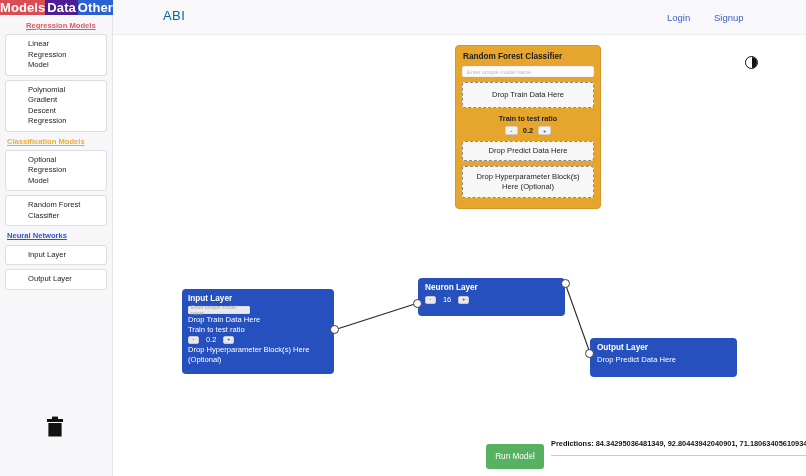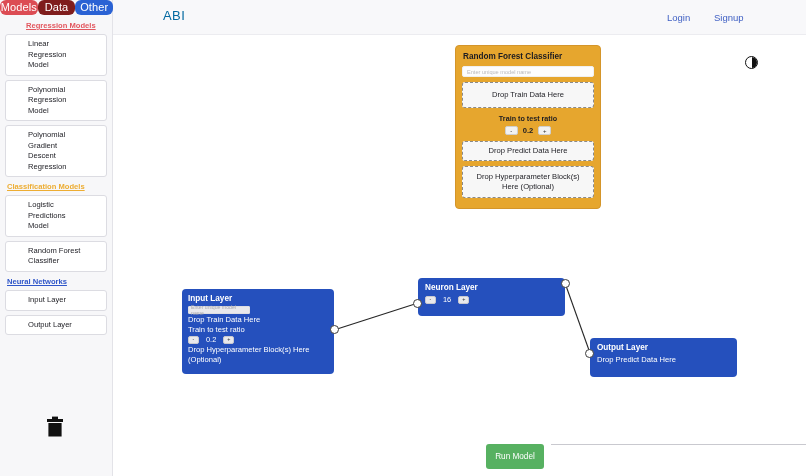--- a/index.html
+++ b/index.html
@@ -14,25 +14,25 @@
   #app { position: relative; width: 806px; height: 476px; background:#fff; }
 
   
   #sidebar {
     position: absolute; left:0; top:0; width:113px; height:476px;
     background:#f7f7f9; border-right:1px solid #e3e3e8;
   }
   #tabbar { display:flex; width:113px; height:15px; }
   .tab {
     flex:1; display:flex; align-items:center; justify-content:center;
-    font-size:11px; font-weight:normal; color:#fff; cursor:pointer;
-    letter-spacing:.1px; line-height:1;border-radius:6px;
+    font-size:13px; font-weight:bold; color:#fff; cursor:pointer;
+    letter-spacing:.1px; line-height:1;
   }
   .tab.models { background:#dc4c54; }
-  .tab.data   { background:#7f1d1d; }
+  .tab.data   { background:#4c1d95; }
   .tab.other  { background:#2a62d4; }
 
   #sidebar-body { padding:7px 5px 0 5px; }
   .sec-head {
     font-size:7.6px; font-weight:bold; text-decoration:underline;
     margin:6px 0 4px 2px; line-height:1.1; cursor:pointer;
   }
   .sec-head:first-child { margin-top:0; }
   .sec-regression { color:#e2575f;margin-left:21px; }
   .sec-classification { color:#edad33; }
@@ -176,25 +176,24 @@
       </div>
       <div class="tab other">
         <span>Other</span>
       </div>
     </div>
 
     <div id="sidebar-body">
 
       <div class="sec-head sec-regression">Regression Models</div>
       <div class="model-item">Linear Regression Model</div>
-      <div class="model-item">Polynomial Regression Model</div>
       <div class="model-item">Polynomial Gradient Descent Regression</div>
 
       <div class="sec-head sec-classification">Classification Models</div>
-      <div class="model-item">Logistic Predictions Model</div>
+      <div class="model-item">Optional Regression Model</div>
       <div class="model-item">Random Forest Classifier</div>
 
       <div class="sec-head sec-neural">Neural Networks</div>
       <div class="model-item">Input Layer</div>
       <div class="model-item">Output Layer</div>
     </div>
 
     <div id="trash">
       <svg width="18" height="22" viewBox="0 0 18 22">
         <rect x="1" y="3" width="16" height="3" fill="#111"></rect>
@@ -264,17 +263,18 @@
 
     <div class="node node-blue" id="node-output">
       <div class="node-title">Output Layer</div>
       <div class="blue-text">Drop Predict Data Here</div>
       <div class="port" style="left:-5px; top:11px;"></div>
     </div>
 
     <div id="footer">
       <button id="run-btn">Run Model</button>
       <div id="result">
+        <div class="result-line">Predictions: 84.34295036481349, 92.80443942040901, 71.18063405610934</div>
       </div>
     </div>
 
   </div>
 </div>
 
 </body></html>

